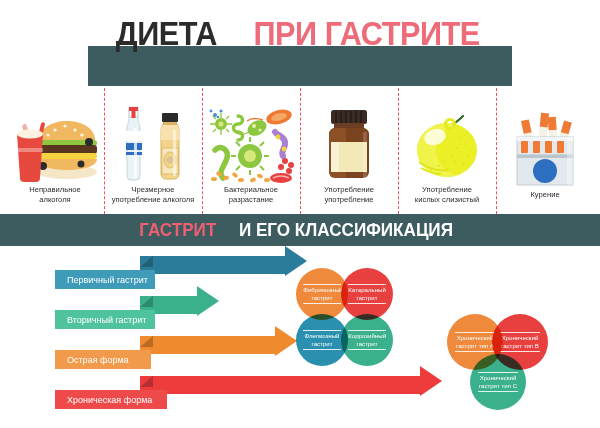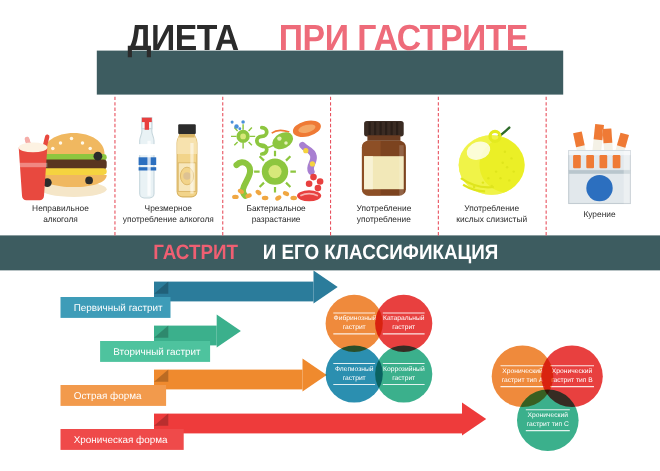--- a/index.html
+++ b/index.html
@@ -411,21 +411,21 @@
     <div class="arrow-notch" style="left:140px;"></div>
     <div class="arrow-label" style="left:55px;width:100px;background:#3e9cb8;">
       <span>Первичный гастрит</span>
     </div>
   </div>
 
   <div class="arrow-row" style="top:46px;">
     <div class="arrow-shaft" style="left:140px;width:57px;background:#3bb08c;"></div>
     <div class="arrow-head" style="left:197px;border-left:22px solid #3bb08c;"></div>
     <div class="arrow-notch" style="left:140px;"></div>
-    <div class="arrow-label" style="left:55px;width:100px;background:#4ec39e;margin-left:36px;">
+    <div class="arrow-label" style="left:55px;width:100px;background:#4ec39e;">
       <span>Вторичный гастрит</span>
     </div>
   </div>
 
   <div class="arrow-row" style="top:86px;">
     <div class="arrow-shaft" style="left:140px;width:135px;background:#ef8a2e;"></div>
     <div class="arrow-head" style="left:275px;border-left:22px solid #ef8a2e;"></div>
     <div class="arrow-notch" style="left:140px;"></div>
     <div class="arrow-label" style="left:55px;width:96px;background:#f29a4c;">
       <span>Острая форма</span>

